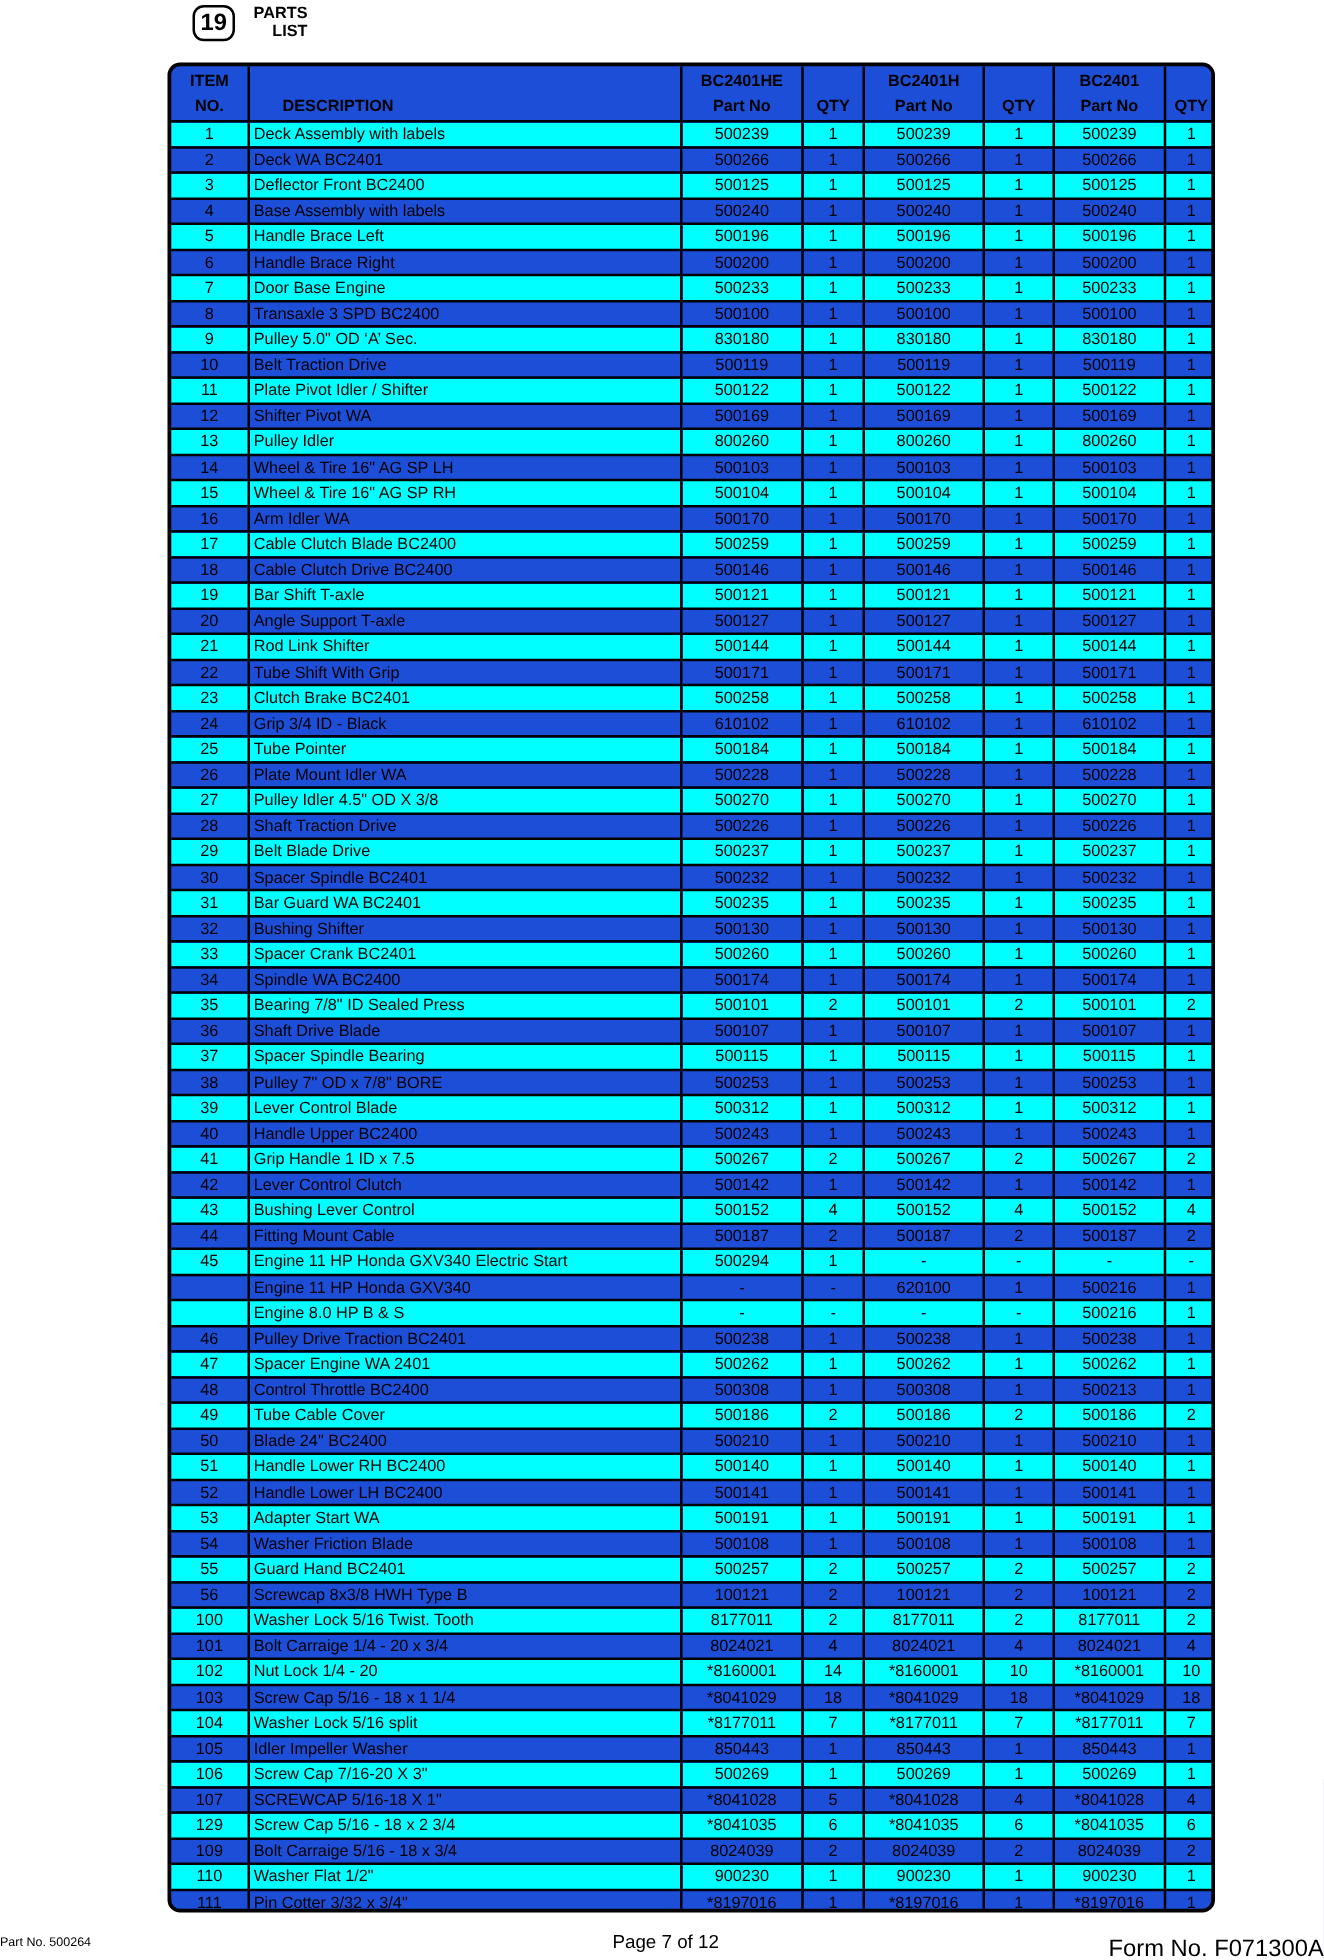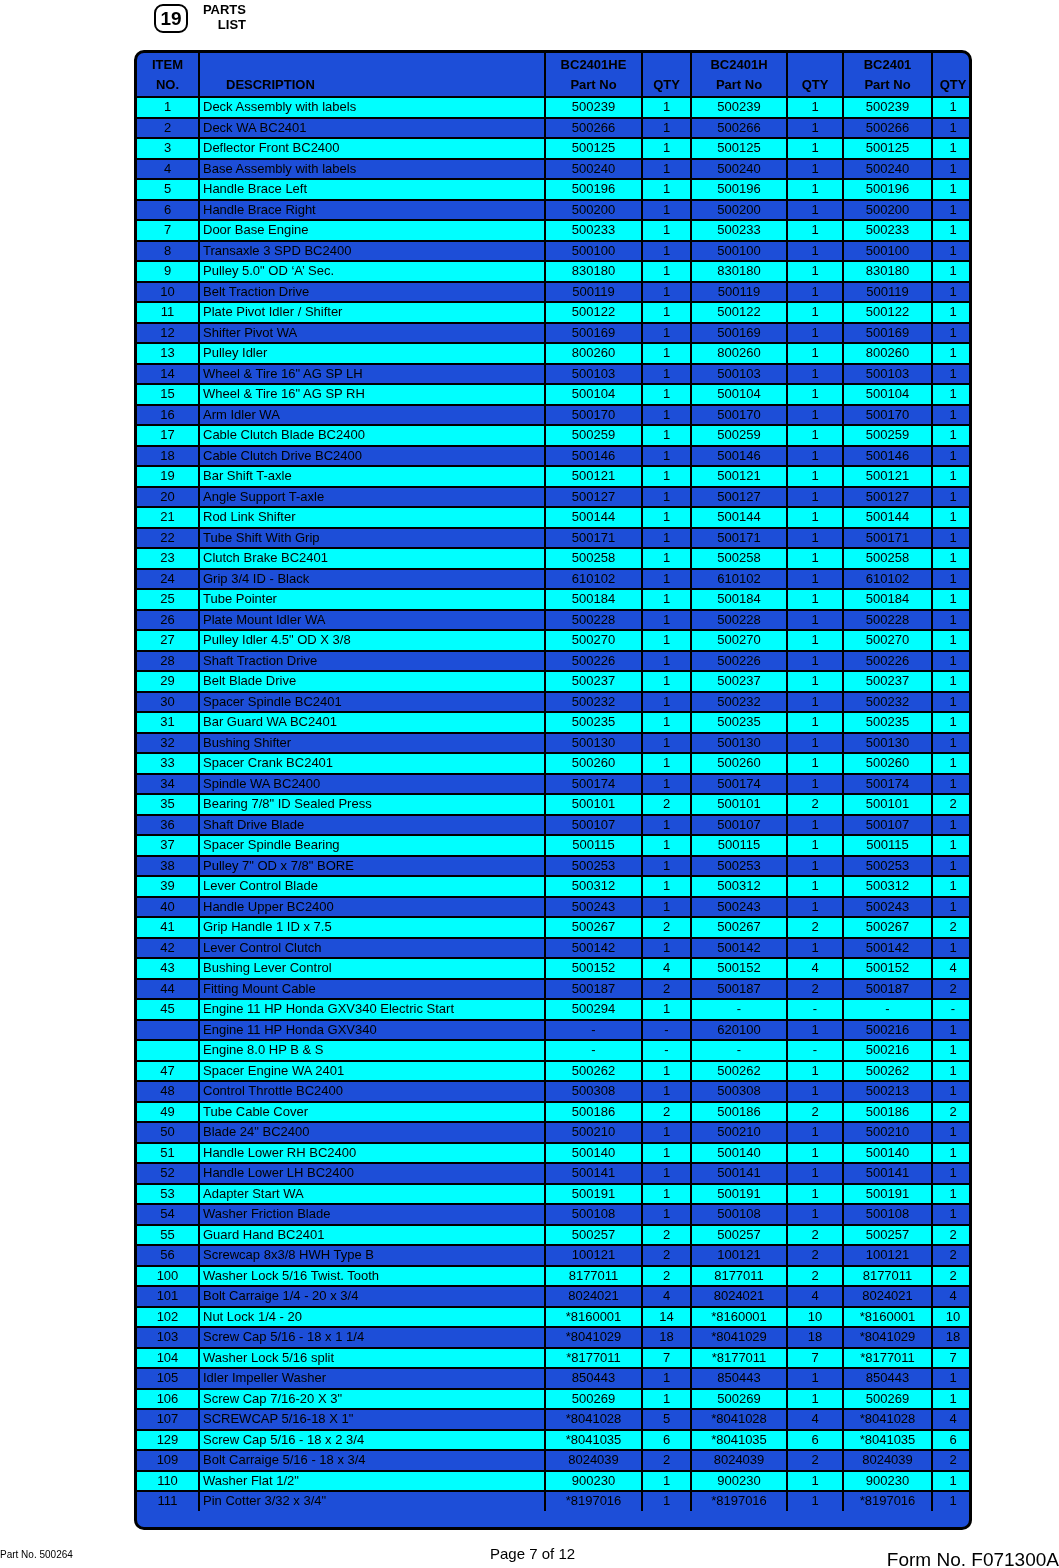--- a/index.html
+++ b/index.html
@@ -578,20 +578,30 @@
         <tr class="hl">
           <td></td>
           <td class="desc">Engine 8.0 HP B &amp; S</td>
           <td>-</td>
           <td>-</td>
           <td>-</td>
           <td>-</td>
           <td>500216</td>
           <td>1</td>
         </tr>
+        <tr>
+          <td>46</td>
+          <td class="desc">Pulley Drive Traction BC2401</td>
+          <td>500238</td>
+          <td>1</td>
+          <td>500238</td>
+          <td>1</td>
+          <td>500238</td>
+          <td>1</td>
+        </tr>
         <tr class="hl">
           <td>47</td>
           <td class="desc">Spacer Engine WA 2401</td>
           <td>500262</td>
           <td>1</td>
           <td>500262</td>
           <td>1</td>
           <td>500262</td>
           <td>1</td>
         </tr>

